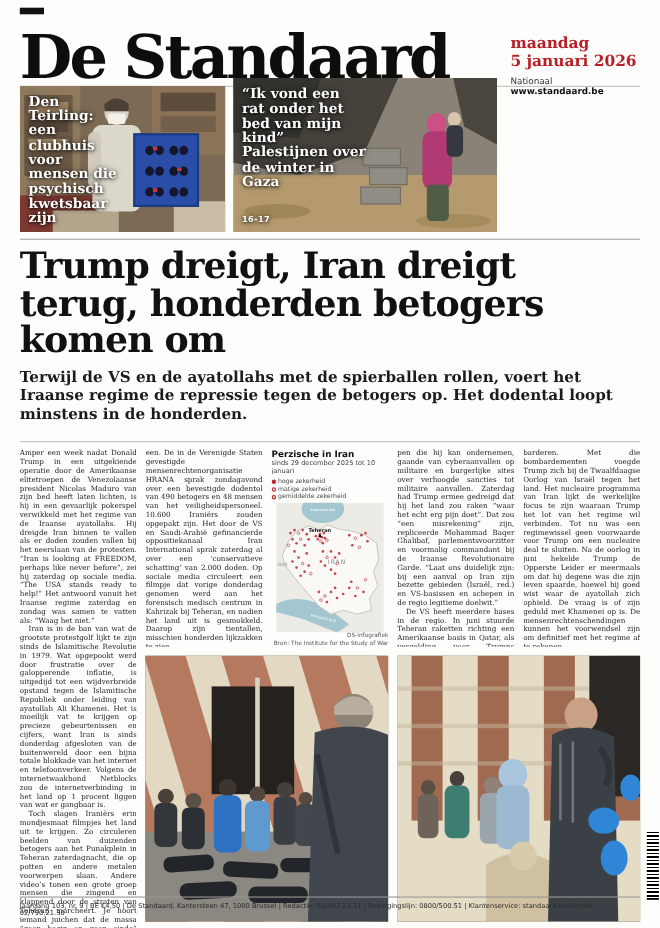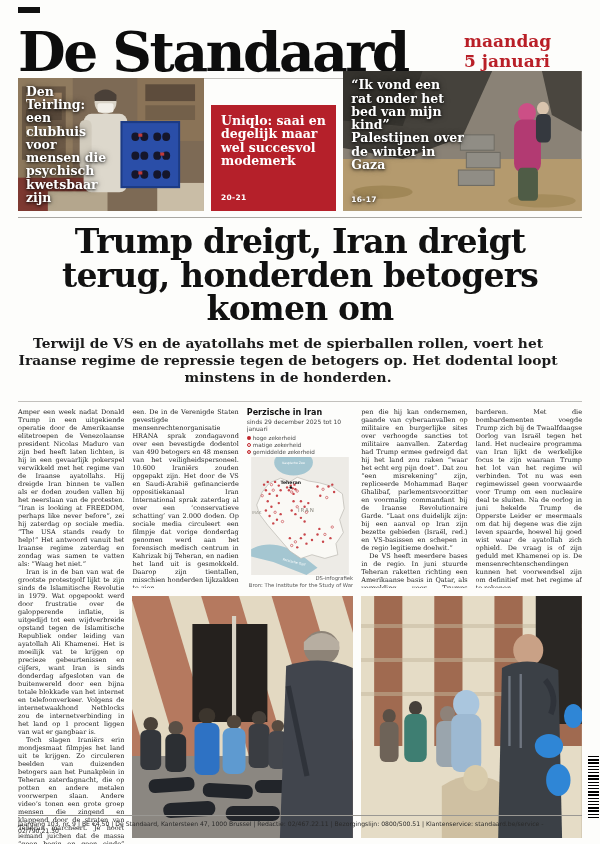--- a/index.html
+++ b/index.html
@@ -9,42 +9,42 @@
     background:#fdfdfb; overflow:hidden;
     padding:0 18px;
     font-family:"DejaVu Serif", serif; color:#1a1a1a;
   }
   .regmark { position:absolute; left:18px; top:7px; width:22px; height:6px; background:#111; }
 
   
   .masthead { display:flex; align-items:flex-start; padding-top:24px; height:78px; }
   .masthead-title { font-size:55px; font-weight:bold; letter-spacing:-2.5px; line-height:1; color:#0d0d0d; }
   .masthead-right { margin-left:auto; padding-top:8px; width:118px; }
-  .mh-date { color:#b91f27; font-weight:bold; font-size:17px; line-height:1.15; }
+  .mh-date { color:#b91f27; font-weight:bold; font-size:14px; line-height:1.15; }
   .mh-edition { font-family:"DejaVu Sans", sans-serif; font-size:8px; color:#333; margin-top:5px; }
   .mh-site { font-family:"DejaVu Sans", sans-serif; font-size:8px; font-weight:bold; color:#111; }
   .rule { border-top:1px solid #c2c0bc; }
   .rule-dark { border-top:1px solid #a9a7a2; }
 
   
   .teasers { display:flex; gap:7px; height:127px; margin-top:5px;align-items:flex-end; }
   .teaser { position:relative; overflow:hidden; }
   .teaser svg { position:absolute; inset:0; width:100%; height:100%; }
   .teaser-overlay { position:relative; z-index:2; padding:7px 8px; color:#fff;
     text-shadow:0 1px 3px rgba(0,0,0,.85), 0 0 6px rgba(0,0,0,.5); }
   .teaser-title { font-weight:bold; font-size:12.5px; line-height:1.06; }
   .teaser-page { font-family:"DejaVu Sans", sans-serif; font-weight:bold; font-size:7.5px; margin-top:24px; letter-spacing:.3px; }
   .t1 { width:187px; }
   .t2 { width:126px; background:#b5202a; }
   .t2 .teaser-overlay { text-shadow:none; padding:9px 10px; }
   .t2 .teaser-page { margin-top:26px; }
   .t3 { width:240px; }
 
   
-  .head-block { margin-top:5px;text-align:center; }
+  .head-block { margin-top:5px; }
   .headline { font-size:33px; font-weight:bold; line-height:1.02; letter-spacing:-0.8px; color:#111;
     margin:7px 0 9px; }
   .standfirst { font-size:13.8px; font-weight:bold; line-height:1.22; color:#1c1c1c; width:540px; margin-bottom:16px; }
 
   
   .article { display:grid; grid-template-columns:repeat(5,1fr); grid-template-rows:180px 242px 22px;
     gap:8px; margin-top:6px; }
   .acol { overflow:hidden; font-size:6.5px; line-height:8px; text-align:justify; color:#222; }
   .acol p { text-align:justify; }
   .body-p + .body-p { text-indent:8px; }
@@ -140,26 +140,20 @@
             <rect x="143" y="71" width="4" height="3"></rect>
             <rect x="121" y="89" width="4" height="3"></rect>
           </g>
       </svg>
       <div class="teaser-overlay">
         <div class="teaser-title" style="width:86px">Den Teirling: een clubhuis voor mensen die psychisch kwetsbaar zijn</div>
 
       </div>
     </div>
 
-    <div class="teaser t2">
-      <div class="teaser-overlay">
-        <div class="teaser-title">Uniqlo: saai en degelijk maar wel succesvol modemerk</div>
-        <div class="teaser-page">20-21</div>
-      </div>
-    </div>
 
     <div class="teaser t3">
       <svg viewBox="0 0 240 127" preserveAspectRatio="none">
         <rect width="240" height="127" fill="#8a8276"></rect>
         <path d="M0,0 L150,0 L120,60 L60,80 L0,70 Z" fill="#45423c"></path>
         <path d="M0,0 L80,0 L60,50 L0,45 Z" fill="#35332e"></path>
         <path d="M200,0 L240,0 L240,55 L210,40 Z" fill="#4a463f"></path>
         <rect x="0" y="80" width="240" height="47" fill="#b49a6e"></rect>
         <ellipse cx="40" cy="110" rx="30" ry="6" fill="#a08757"></ellipse>
         <ellipse cx="200" cy="118" rx="34" ry="6" fill="#a58c5c"></ellipse>

